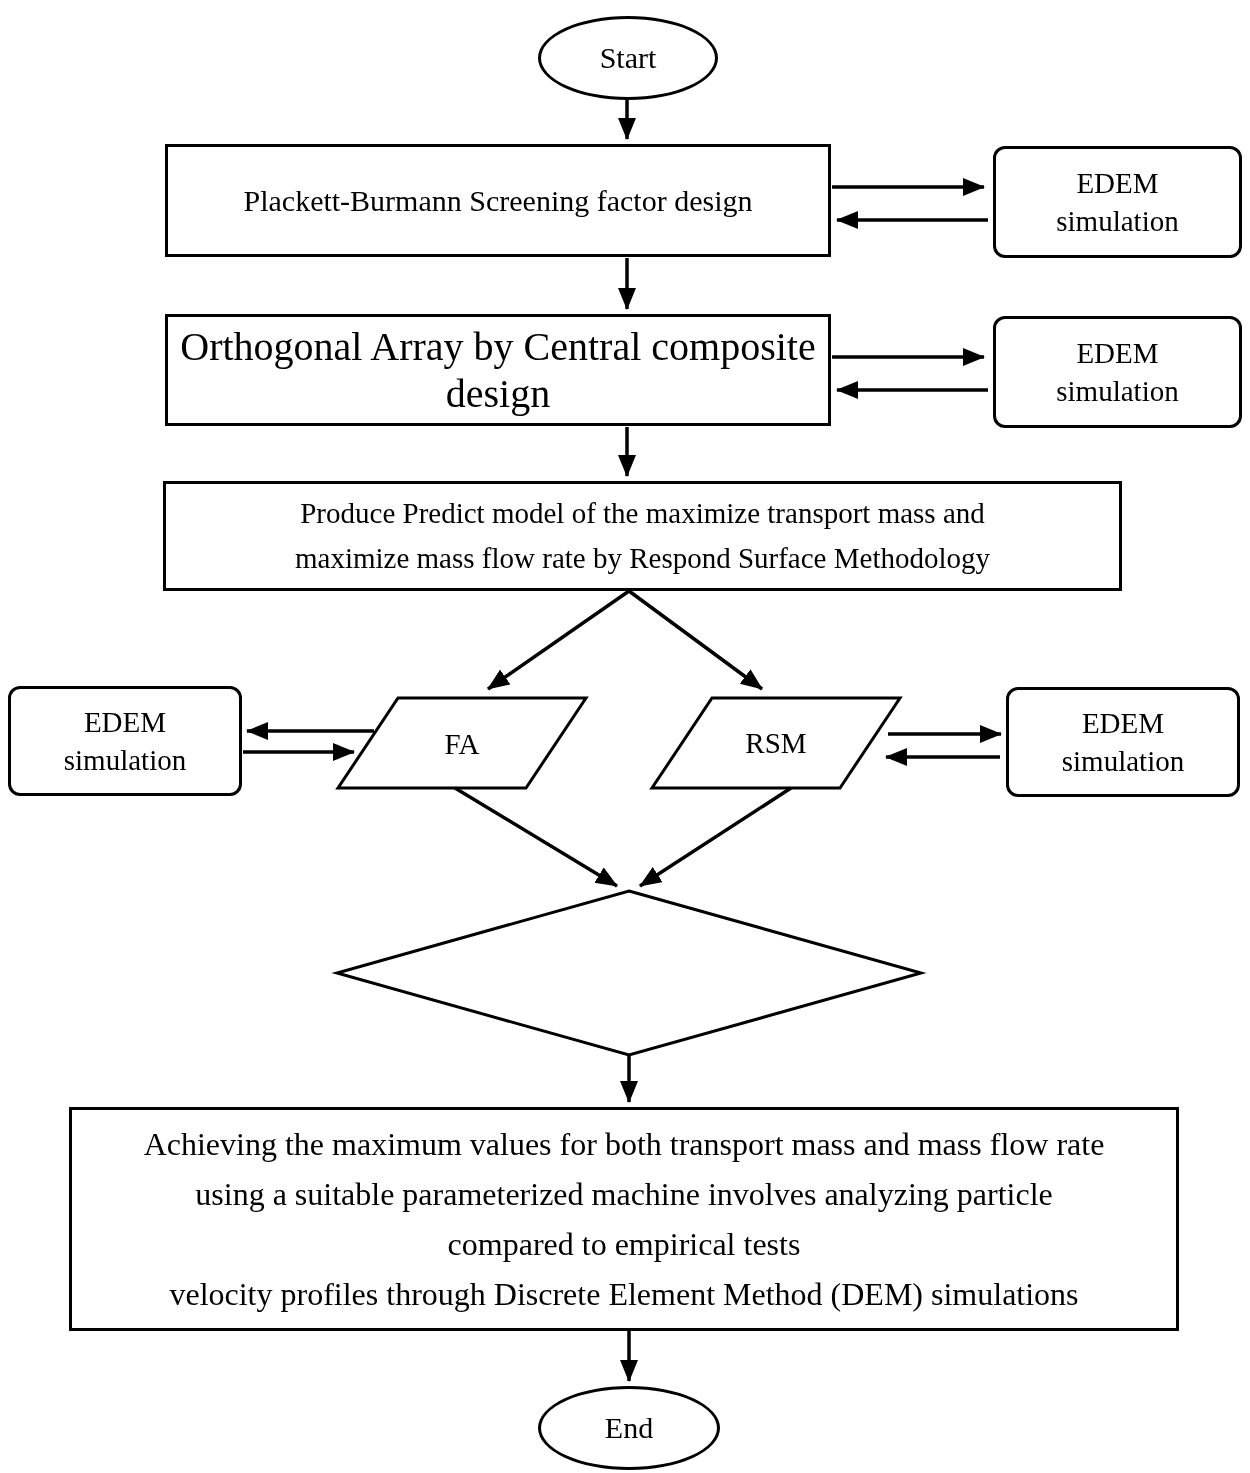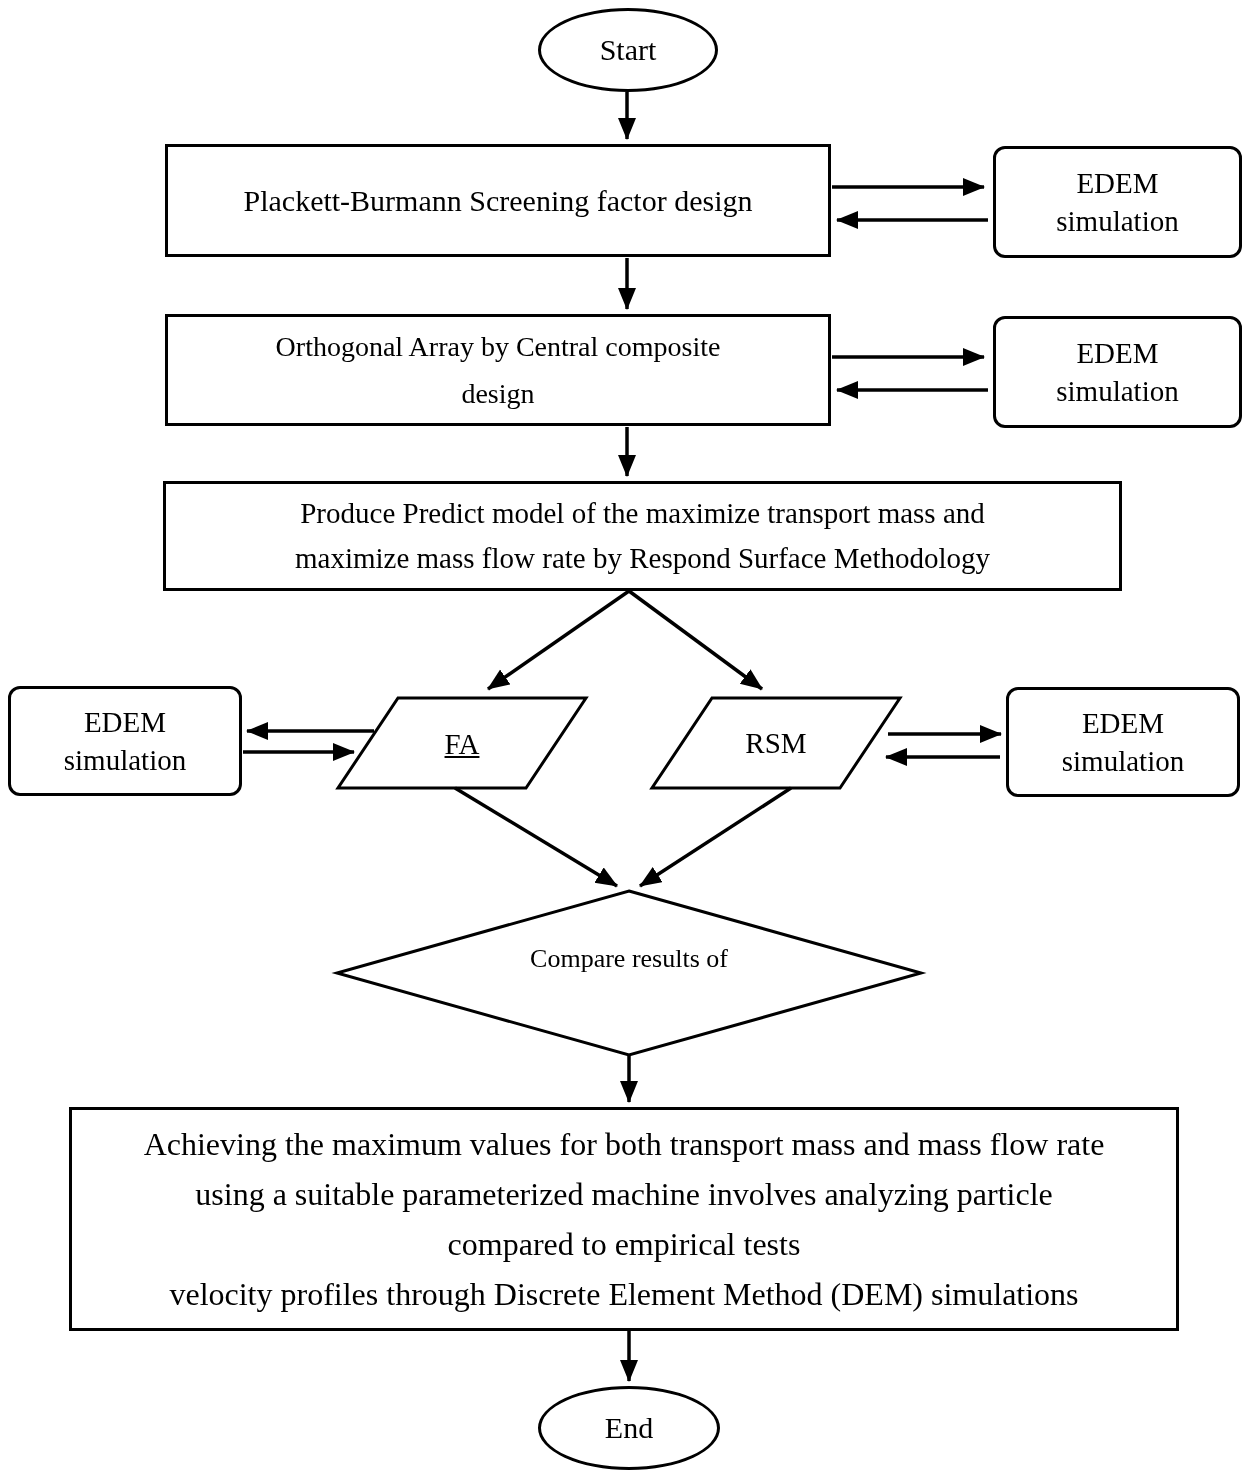--- a/index.html
+++ b/index.html
@@ -34,21 +34,21 @@
     background: #ffffff;
   }
   .rect    { border: 3px solid #000000; }
   .rounded { border: 3px solid #000000; border-radius: 12px; }
   .ellipse { border: 3px solid #000000; border-radius: 50%; }
   .ghost   { background: transparent; border: none; }
 
   .t30 { font-size: 30px; line-height: 38px; }
   .t29 { font-size: 29px; line-height: 38px; }
   .t26 { font-size: 26px; line-height: 32px; }
-  .lines2 { font-size: 28px; line-height: 47px; }
+  .lines2 { font-size: 40px; line-height: 47px; }
   .lines2b { font-size: 29px; line-height: 45px; }
   .lines4 { font-size: 32px; line-height: 50px; text-align: right; }
 </style>
 </head>
 <body>
 
 <div class="canvas">
 
   <svg class="connectors" viewBox="0 0 1250 1473" xmlns="http://www.w3.org/2000/svg">
     <defs>
@@ -75,21 +75,21 @@
       <line x1="243" y1="752" x2="354" y2="752" marker-end="url(#ah)"></line>
       <line x1="888" y1="734" x2="1001" y2="734" marker-end="url(#ah)"></line>
       <line x1="1000" y1="757" x2="886" y2="757" marker-end="url(#ah)"></line>
       <line x1="455" y1="788" x2="617" y2="886" marker-end="url(#ah)"></line>
       <line x1="791" y1="788" x2="640" y2="886" marker-end="url(#ah)"></line>
       <line x1="629" y1="1056" x2="629" y2="1102" marker-end="url(#ah)"></line>
       <line x1="629" y1="1331" x2="629" y2="1381" marker-end="url(#ah)"></line>
     </g>
   </svg>
 
-  <div class="node ellipse t30" style="left:538px; top:8px; width:180px; height:84px;">
+  <div class="node ellipse t30" style="left:538px; top:16px; width:180px; height:84px;">
     <span>Start</span>
   </div>
 
   <div class="node rect t30" style="left:165px; top:144px; width:666px; height:113px;">
     <span>Plackett-Burmann Screening factor design</span>
   </div>
 
   <div class="node rounded t29" style="left:993px; top:146px; width:249px; height:112px;">
     <div>EDEM</div>
     <div>simulation</div>
@@ -113,31 +113,28 @@
   <div class="node rounded t29" style="left:8px; top:686px; width:234px; height:110px;">
     <div>EDEM</div>
     <div>simulation</div>
   </div>
 
   <div class="node rounded t29" style="left:1006px; top:687px; width:234px; height:110px;">
     <div>EDEM</div>
     <div>simulation</div>
   </div>
 
-  <div class="node ghost t29" style="left:338px; top:698px; width:248px; height:92px;text-decoration:underline;">
+  <div class="node ghost t29" style="left:338px; top:698px; width:248px; height:92px;">
     <span>FA</span>
   </div>
 
   <div class="node ghost t29" style="left:652px; top:698px; width:248px; height:90px;">
     <span>RSM</span>
   </div>
 
-  <div class="node ghost t26" style="left:337px; top:891px; width:584px; height:136px;">
-    <span>Compare results of</span>
-  </div>
 
   <div class="node rect lines4" style="left:69px; top:1107px; width:1110px; height:224px;">
     <div>Achieving the maximum values for both transport mass and mass flow rate</div>
     <div>using a suitable parameterized machine involves analyzing particle</div>
     <div>compared to empirical tests</div>
     <div>velocity profiles through Discrete Element Method (DEM) simulations</div>
   </div>
 
   <div class="node ellipse t30" style="left:538px; top:1386px; width:182px; height:84px;">
     <span>End</span>

